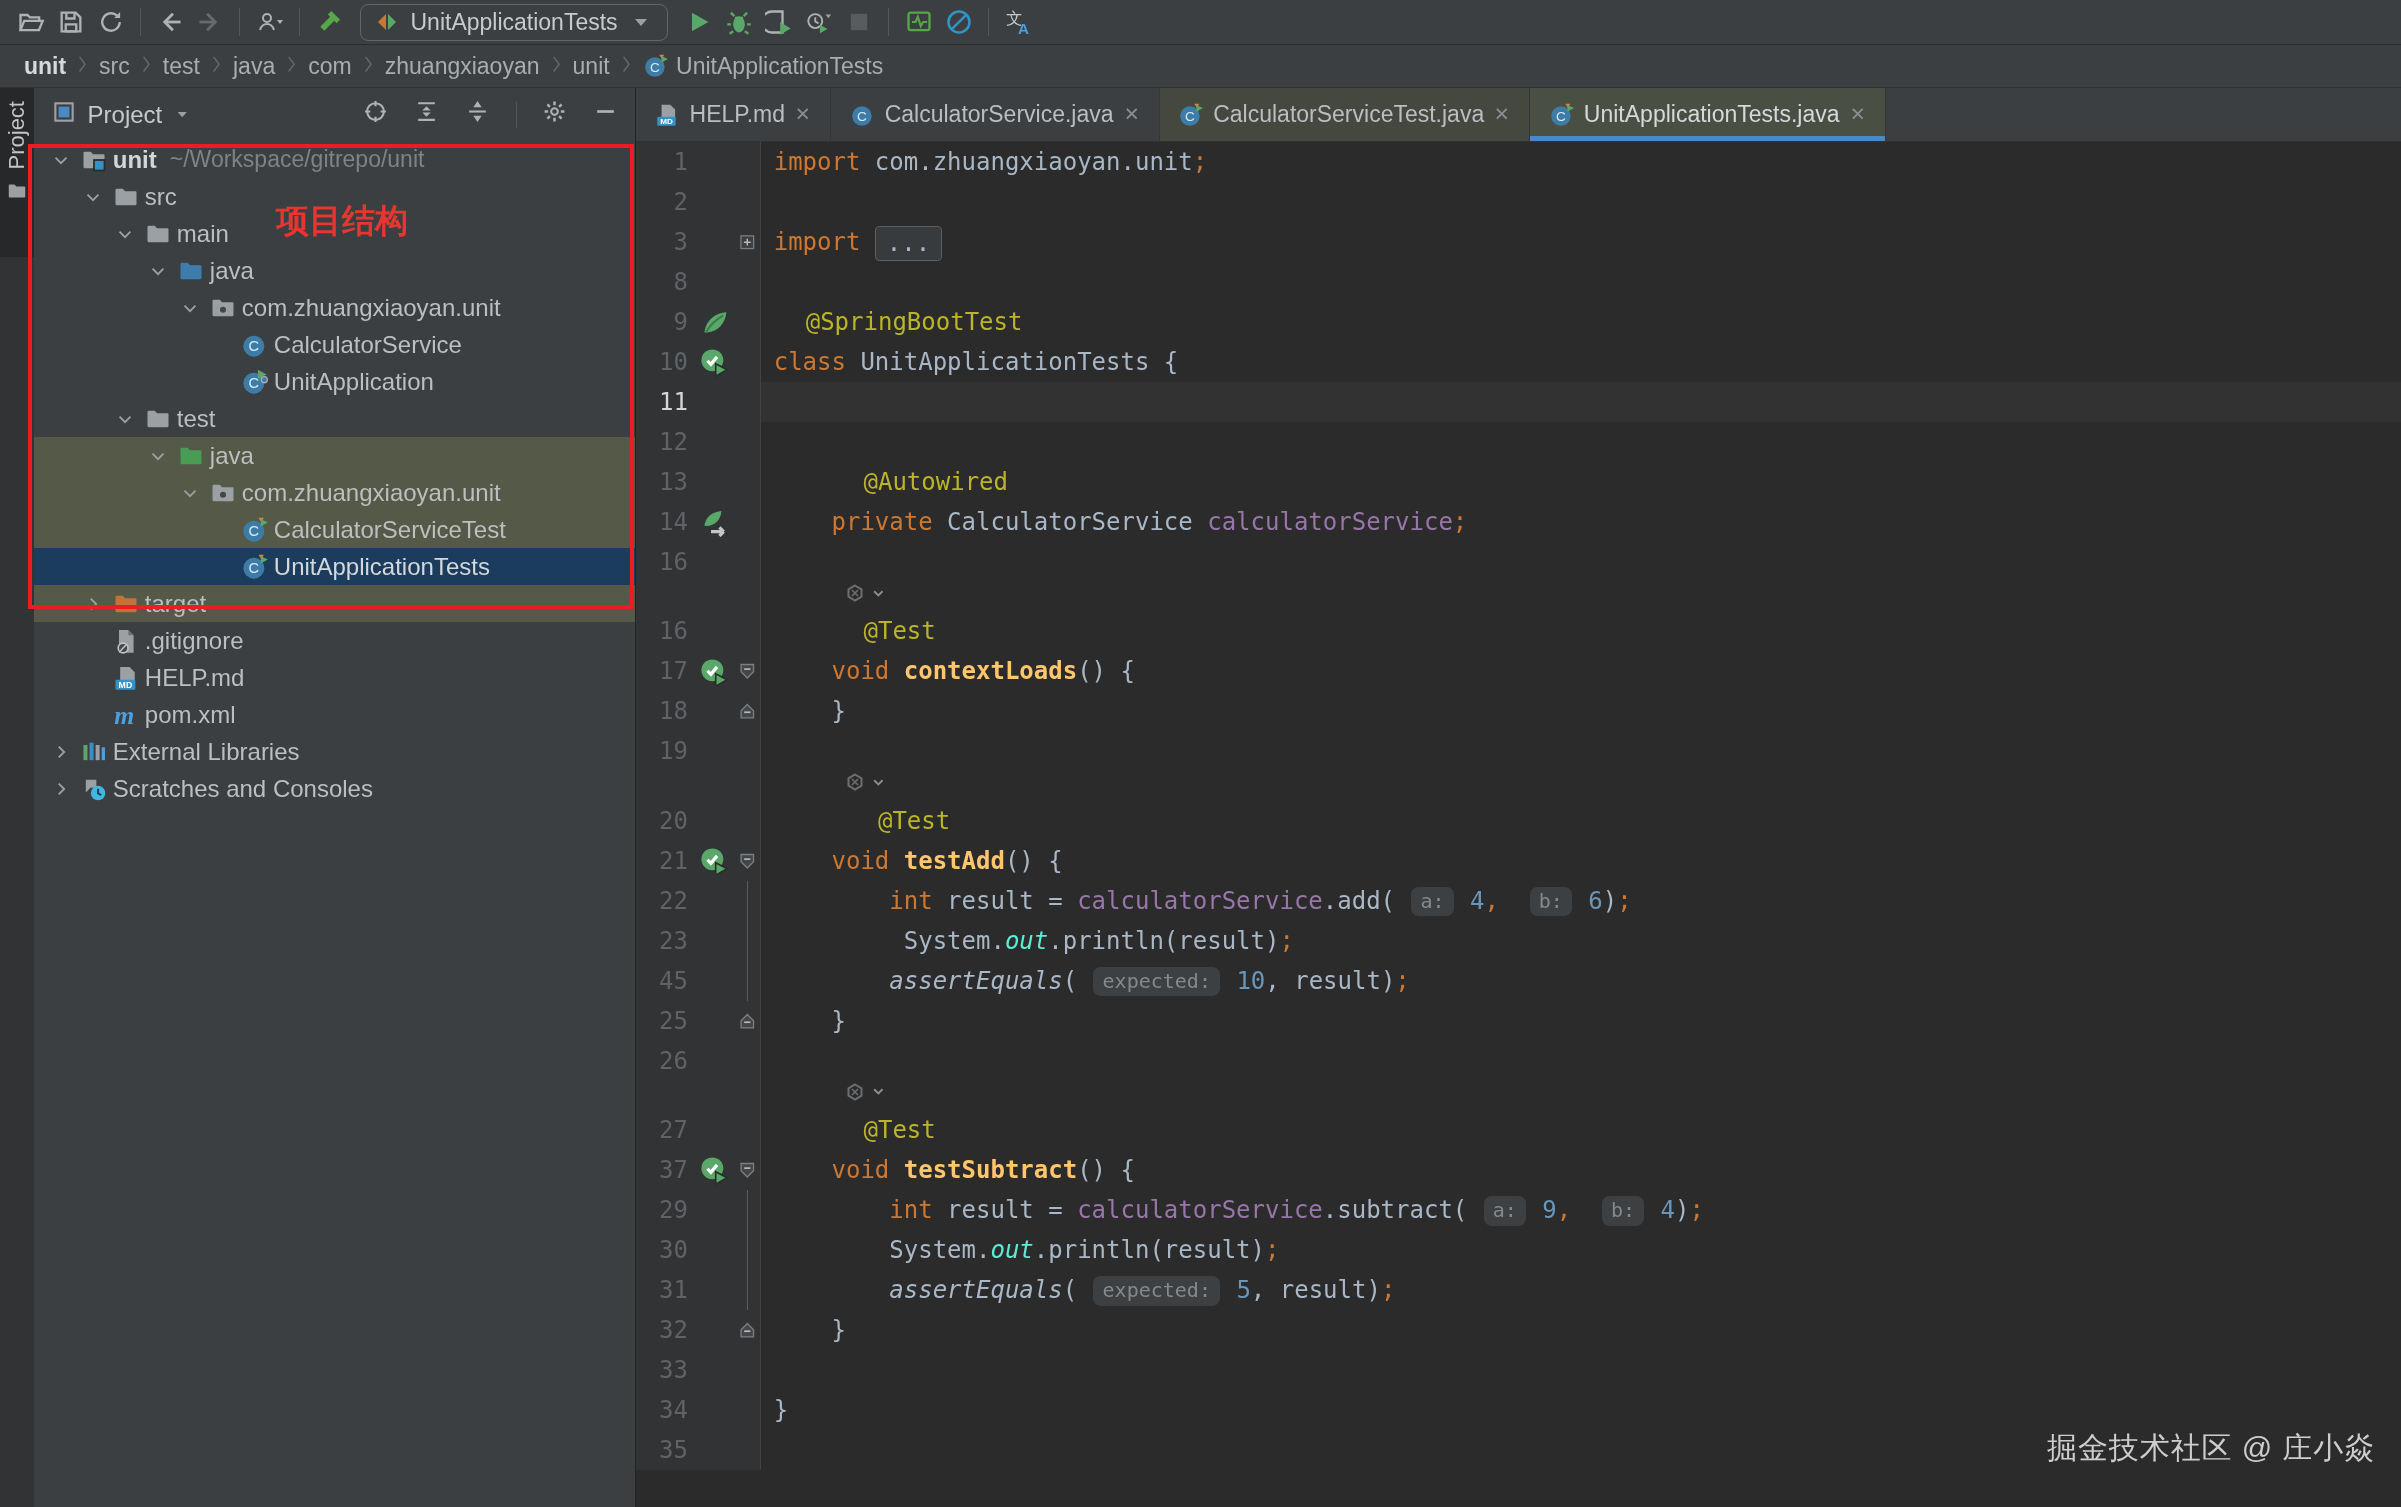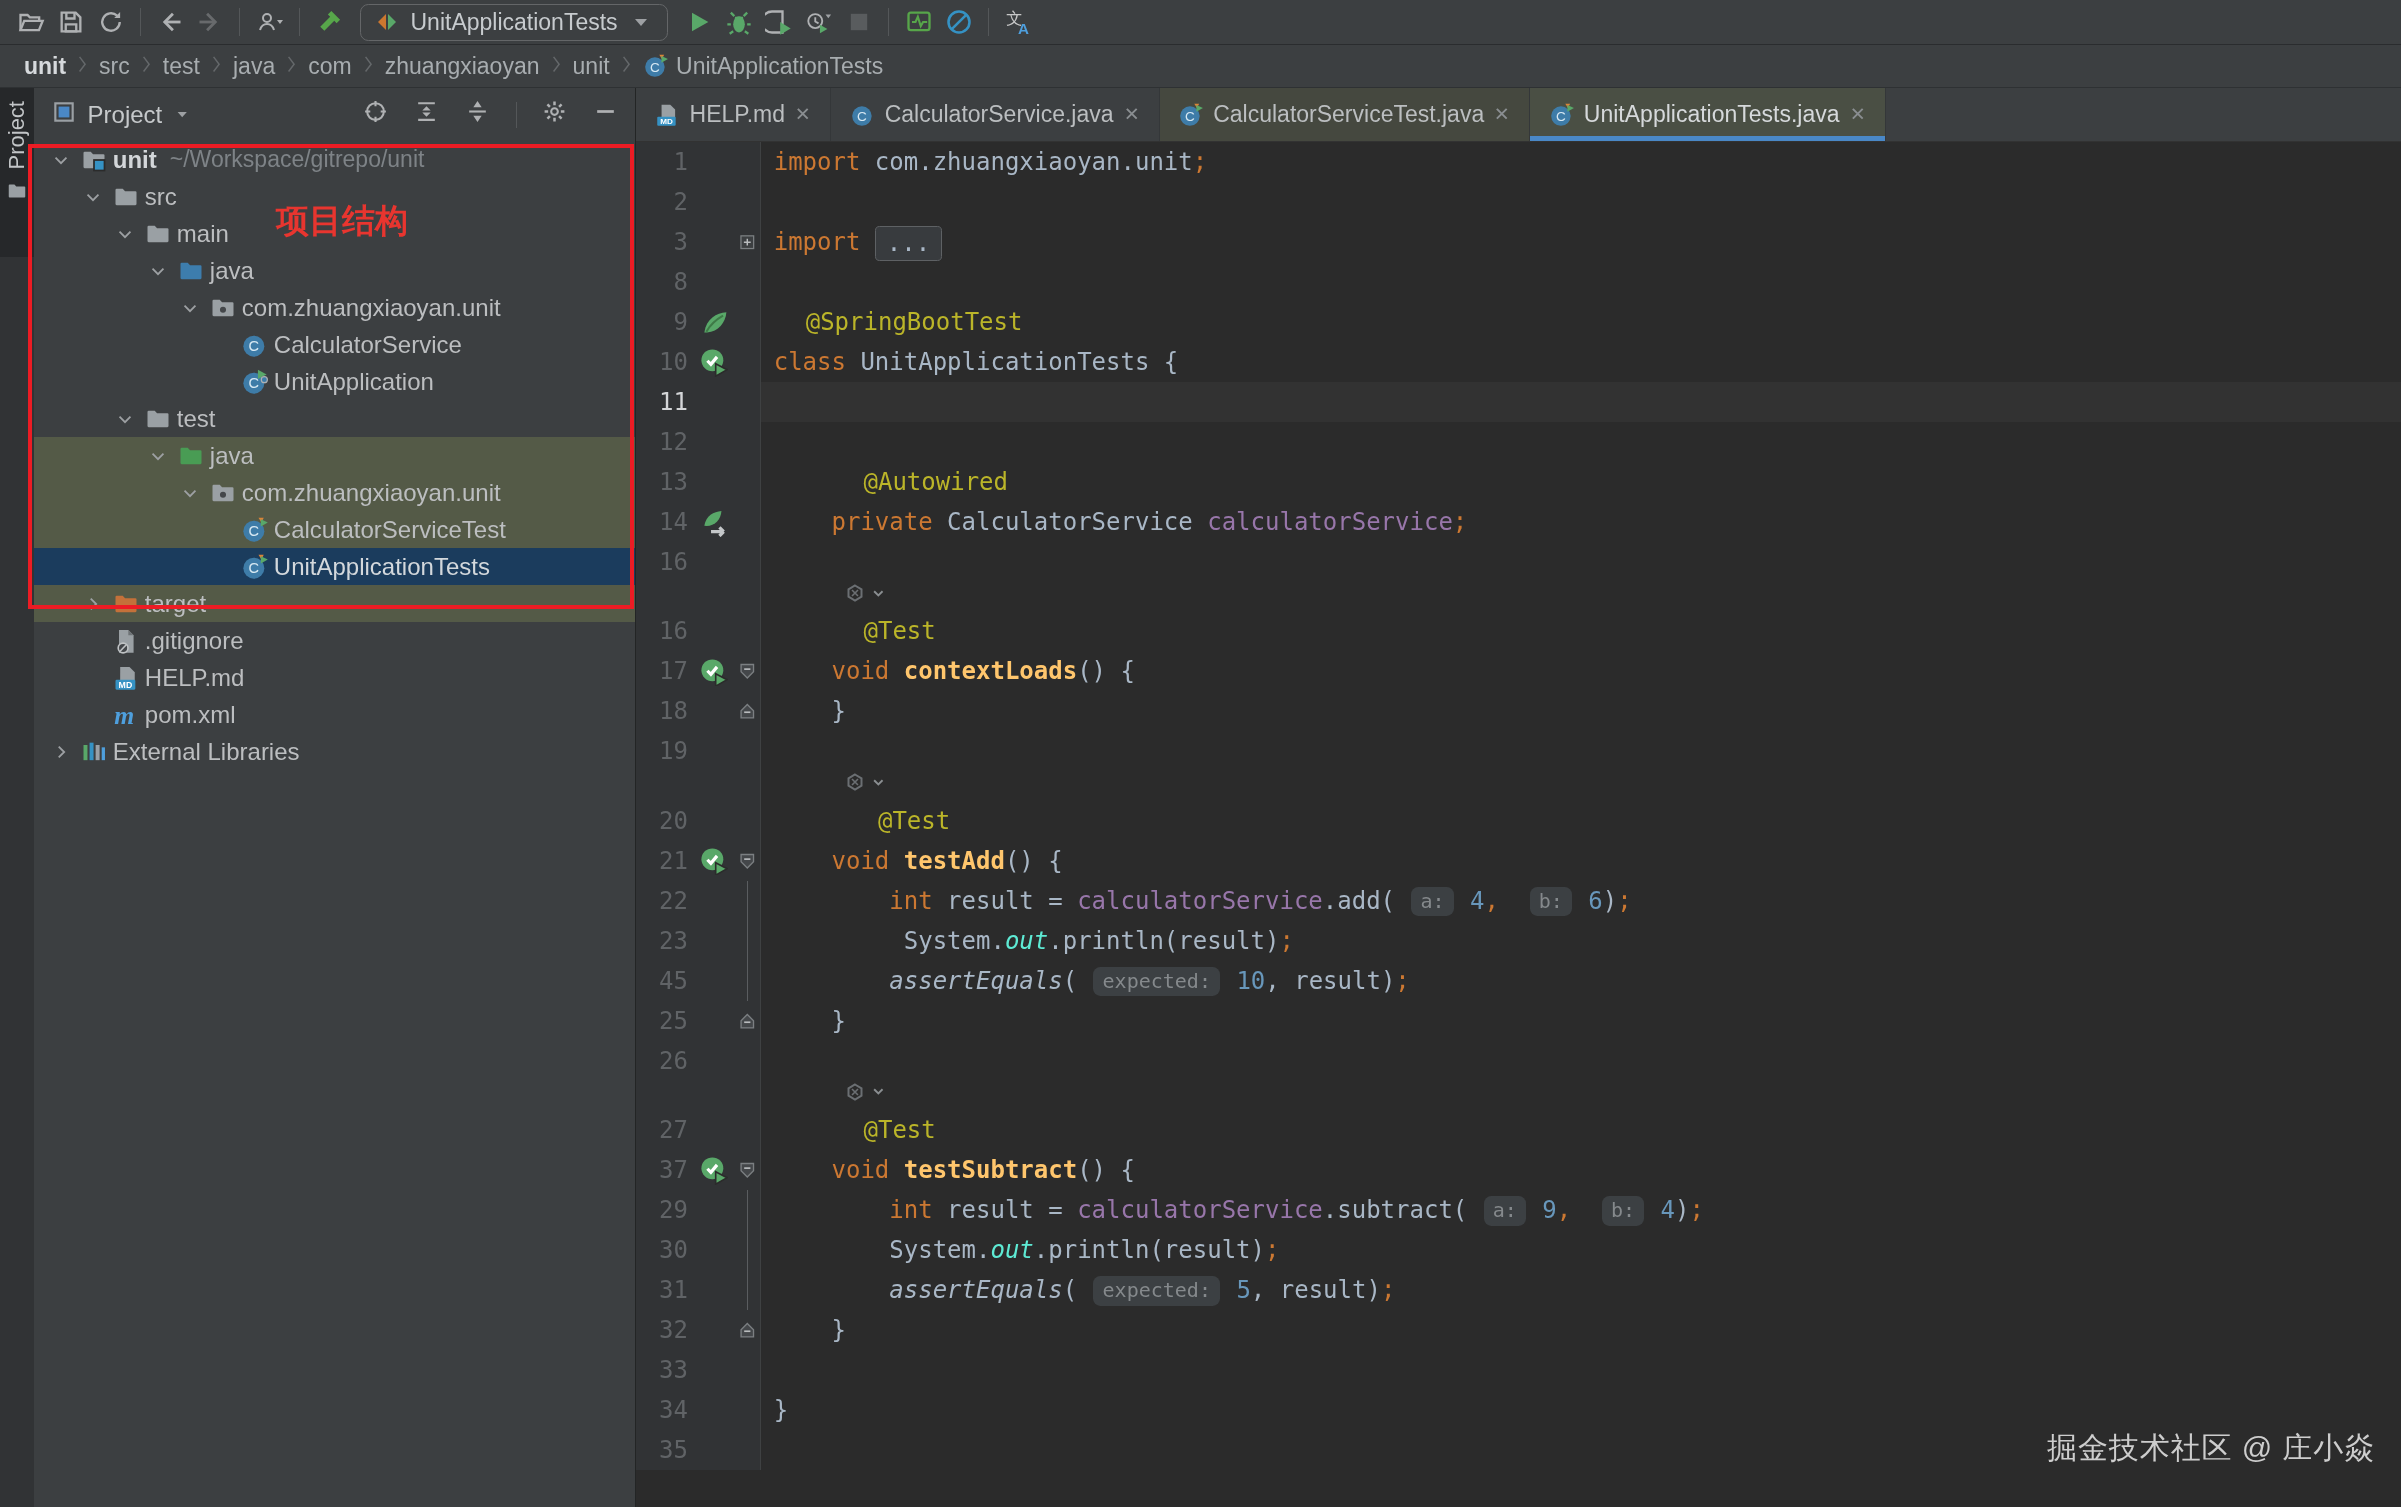--- a/index.html
+++ b/index.html
@@ -502,20 +502,35 @@
             <span class="tico">
               <svg viewBox="0 0 24 24">
                 <rect x="3" y="6" width="3.4" height="13" fill="#59A869"></rect>
                 <rect x="8.2" y="4" width="3.4" height="15" fill="#3592C4"></rect>
                 <rect x="13.4" y="6" width="3.4" height="13" fill="#9AA0A6"></rect>
                 <rect x="18.6" y="8" width="2.8" height="11" fill="#4E9FDD"></rect>
               </svg>
             </span>
             <span class="tlabel">External Libraries</span>
           </div>
+          <div class="trow" style="padding-left: 11px;">
+            <span class="tchv">
+              <svg viewBox="0 0 22 22">
+                <path d="M8.5 5 14.5 11 8.5 17" fill="none" stroke="#9DA0A3" stroke-width="2"></path>
+              </svg>
+            </span>
+            <span class="tico">
+              <svg viewBox="0 0 24 24">
+                <path d="M3 4h11v7H9l-4 4V4z" fill="#9AA0A4"></path>
+                <circle cx="15.5" cy="15.5" r="6.2" fill="#40B6E0"></circle>
+                <path d="M15.5 11.8v3.9l2.7 1.6" stroke="#16455A" stroke-width="1.8" fill="none"></path>
+              </svg>
+            </span>
+            <span class="tlabel">Scratches and Consoles</span>
+          </div>
         </div>
     </div>
 
     <div class="editor">
       <div class="tabs" id="tabs">
           <div class="tab">
             <svg viewBox="0 0 24 24" style="font-size:25px">
               <path d="M7 2.5h8l4.5 4.5v9H7z" fill="#9AA0A4"></path>
               <rect x="3" y="13.5" width="17" height="8.5" rx="1" fill="#3592C4"></rect>
               <text x="11.5" y="20.5" font-size="7.5" fill="#fff" text-anchor="middle" font-family="Liberation Sans" font-weight="bold">MD</text>

